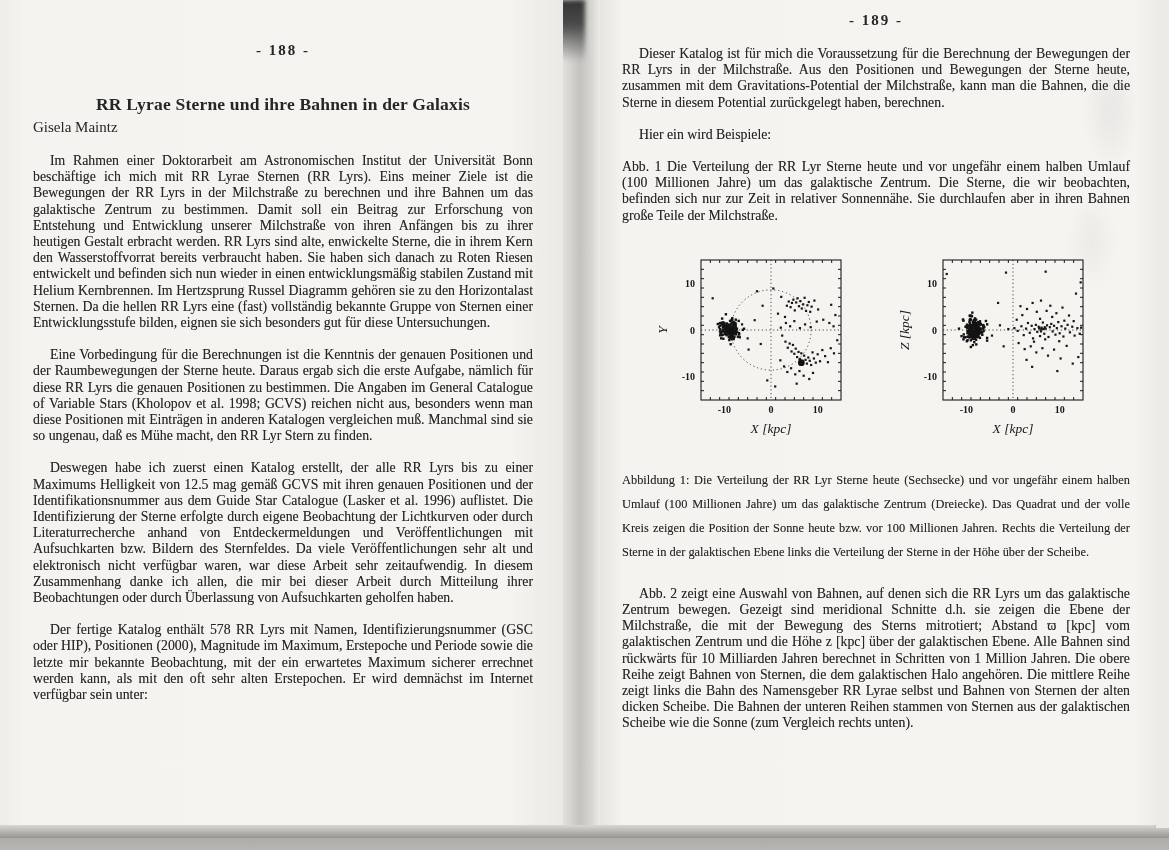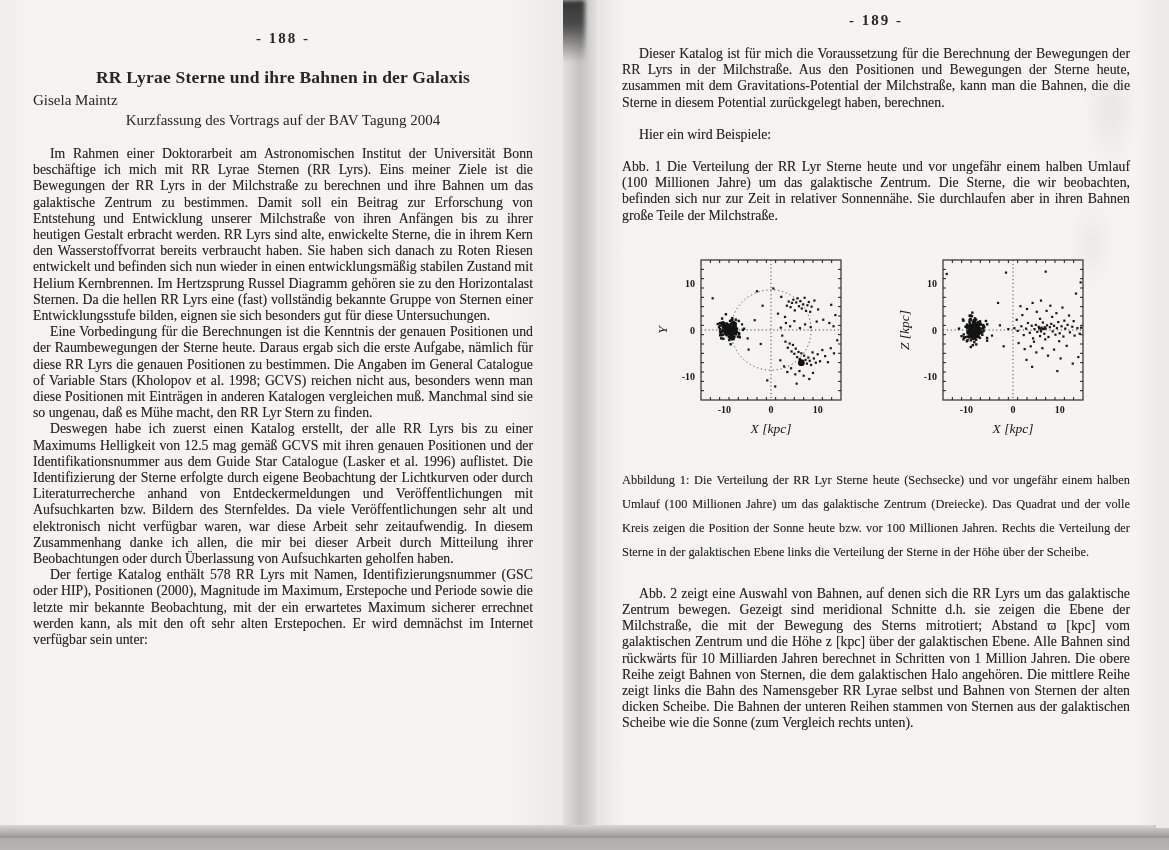--- a/index.html
+++ b/index.html
@@ -48,38 +48,38 @@
     background:linear-gradient(to bottom,#aeada9 0%,#b6b5b1 100%);
   }
   .bleedthrough{
     position:absolute;right:8px;top:60px;width:95px;height:330px;
     background:
       radial-gradient(ellipse 40px 90px at 60% 15%,rgba(120,120,118,0.10),transparent 70%),
       radial-gradient(ellipse 35px 70px at 40% 55%,rgba(120,120,118,0.07),transparent 70%);
     filter:blur(3px);
     pointer-events:none;
   }
-  .inner-left{padding:30px 30px 0 33px;}
+  .inner-left{padding:42px 30px 0 33px;}
   .inner-right{padding:12px 27px 0 22px;}
   .pagenum{
     text-align:center;font-size:15px;letter-spacing:2px;font-weight:600;
   }
   .title{
-    text-align:center;font-size:17.5px;font-weight:bold;margin-top:20px;letter-spacing:0.2px;
+    text-align:center;font-size:17.5px;font-weight:bold;margin-top:35px;letter-spacing:0.2px;
   }
   .author{text-align:left;font-size:15px;margin-top:4px;}
   .subtitle{text-align:center;font-size:15px;margin-top:3px;}
   p.body-text{
     margin:0;margin-top:14px;
     font-size:13.8px;line-height:16.2px;
     text-align:justify;text-indent:17px;
     text-shadow:0 0 0.4px rgba(50,50,50,0.45);
   }
   p.body-text.first{margin-top:17px;}
-  p.body-text.tight{margin-top:0;}
+  p.body-text.tight{margin-top:16px;}
   p.body-text.no-indent{text-indent:0;}
   .url-line{
     margin:0;font-size:13.8px;line-height:16.2px;text-indent:0;text-align:left;
     text-shadow:0 0 0.4px rgba(50,50,50,0.45);
   }
   .figure-row{
     display:flex;justify-content:center;align-items:flex-end;gap:30px;
     margin-top:26px;margin-bottom:4px;
   }
   .chart-box{width:212px;height:202px;}
@@ -100,21 +100,20 @@
 <div class="bottom-band-1"></div>
 <div class="bottom-band-2"></div>
 <div class="right-edge-crease"></div>
 <div class="right-edge-strip"></div>
 
 <div class="page page-left">
   <div class="inner-left">
     <div class="pagenum">- 188 -</div>
     <div class="title">RR Lyrae Sterne und ihre Bahnen in der Galaxis</div>
     <div class="author">Gisela Maintz</div>
-    <div class="subtitle">Kurzfassung des Vortrags auf der BAV Tagung 2004</div>
     <p class="body-text first">Im Rahmen einer Doktorarbeit am Astronomischen Institut der Universität Bonn beschäftige ich mich mit RR Lyrae Sternen (RR Lyrs). Eins meiner Ziele ist die Bewegungen der RR Lyrs in der Milchstraße zu berechnen und ihre Bahnen um das galaktische Zentrum zu bestimmen. Damit soll ein Beitrag zur Erforschung von Entstehung und Entwicklung unserer Milchstraße von ihren Anfängen bis zu ihrer heutigen Gestalt erbracht werden. RR Lyrs sind alte, enwickelte Sterne, die in ihrem Kern den Wasserstoffvorrat bereits verbraucht haben. Sie haben sich danach zu Roten Riesen entwickelt und befinden sich nun wieder in einen entwicklungsmäßig stabilen Zustand mit Helium Kernbrennen. Im Hertzsprung Russel Diagramm gehören sie zu den Horizontalast Sternen. Da die hellen RR Lyrs eine (fast) vollständig bekannte Gruppe von Sternen einer Entwicklungsstufe bilden, eignen sie sich besonders gut für diese Untersuchungen.</p>
     <p class="body-text tight">Eine Vorbedingung für die Berechnungen ist die Kenntnis der genauen Positionen und der Raumbewegungen der Sterne heute. Daraus ergab sich die erste Aufgabe, nämlich für diese RR Lyrs die genauen Positionen zu bestimmen. Die Angaben im General Catalogue of Variable Stars (Kholopov et al. 1998; GCVS) reichen nicht aus, besonders wenn man diese Positionen mit Einträgen in anderen Katalogen vergleichen muß. Manchmal sind sie so ungenau, daß es Mühe macht, den RR Lyr Stern zu finden.</p>
     <p class="body-text tight">Deswegen habe ich zuerst einen Katalog erstellt, der alle RR Lyrs bis zu einer Maximums Helligkeit von 12.5 mag gemäß GCVS mit ihren genauen Positionen und der Identifikationsnummer aus dem Guide Star Catalogue (Lasker et al. 1996) auflistet. Die Identifizierung der Sterne erfolgte durch eigene Beobachtung der Lichtkurven oder durch Literaturrecherche anhand von Entdeckermeldungen und Veröffentlichungen mit Aufsuchkarten bzw. Bildern des Sternfeldes. Da viele Veröffentlichungen sehr alt und elektronisch nicht verfügbar waren, war diese Arbeit sehr zeitaufwendig. In diesem Zusammenhang danke ich allen, die mir bei dieser Arbeit durch Mitteilung ihrer Beobachtungen oder durch Überlassung von Aufsuchkarten geholfen haben.</p>
     <p class="body-text tight">Der fertige Katalog enthält 578 RR Lyrs mit Namen, Identifizierungsnummer (GSC oder HIP), Positionen (2000), Magnitude im Maximum, Erstepoche und Periode sowie die letzte mir bekannte Beobachtung, mit der ein erwartetes Maximum sicherer errechnet werden kann, als mit den oft sehr alten Erstepochen. Er wird demnächst im Internet verfügbar sein unter:</p>
   </div>
 </div>
 
 <div class="page page-right">
   <div class="bleedthrough"></div>
   <div class="inner-right">

